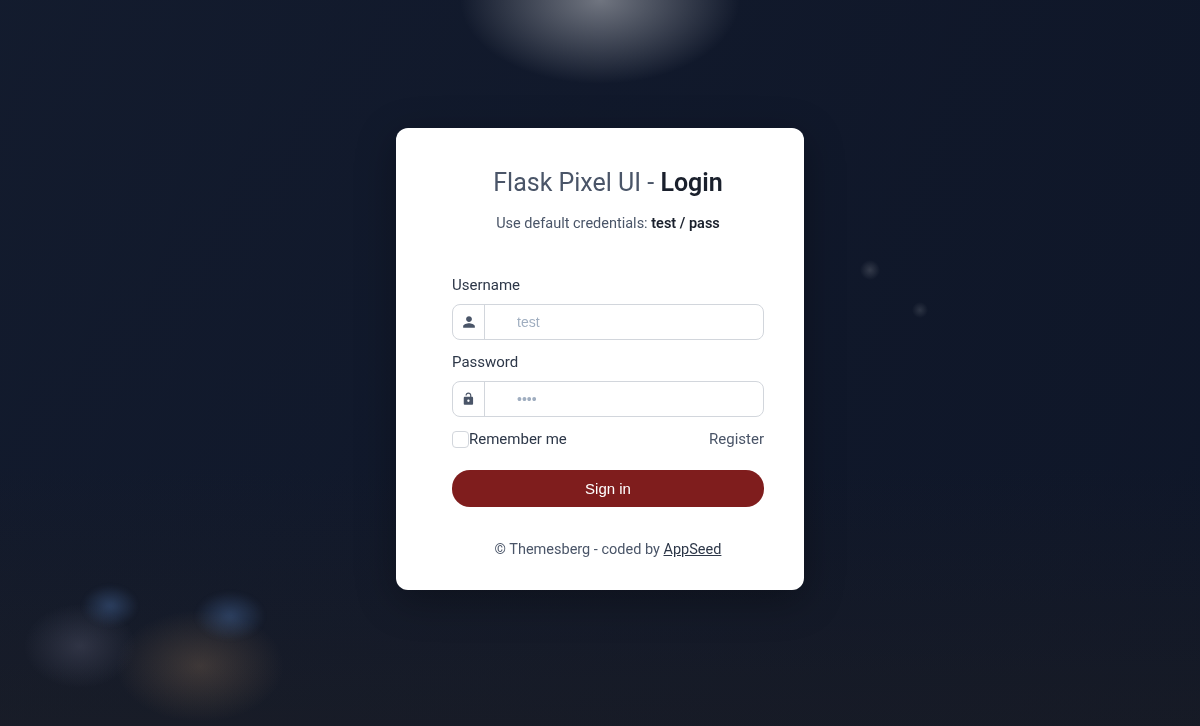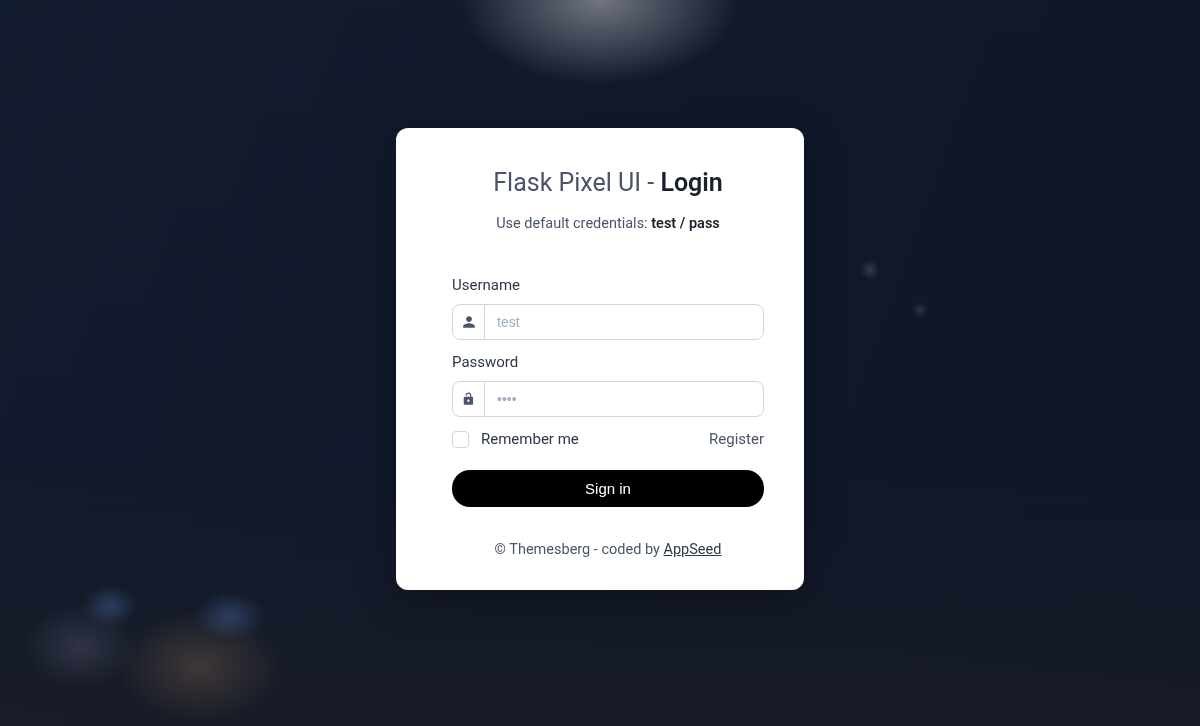--- a/index.html
+++ b/index.html
@@ -77,20 +77,21 @@
   font-size: 15px;
   color: #2d3748;
   margin-bottom: 10px;
 }
 .input-wrap {
   display: flex;
   border: 1px solid #d2d6dc;
   border-radius: 8px;
   overflow: hidden;
   height: 36px;
+  gap: 20px;
 }
 .input-icon {
   width: 32px;
   display: flex;
   align-items: center;
   justify-content: center;
   border-right: 1px solid #d2d6dc;
   color: #4a5568;
   flex-shrink: 0;
 }
@@ -107,21 +108,21 @@
 .input::placeholder { color: #a0aec0; }
 .row {
   display: flex;
   justify-content: space-between;
   align-items: center;
   margin-bottom: 22px;
 }
 .check-wrap {
   display: flex;
   align-items: center;
-  gap: 12px;
+  gap: 0;
 }
 .checkbox {
   width: 17px;
   height: 17px;
   border: 1px solid #d2d6dc;
   border-radius: 4px;
   cursor: pointer;
   background: #fff;
 }
 .check-label {
@@ -131,21 +132,21 @@
 }
 .register-link {
   font-size: 15px;
   color: #4a5568;
   text-decoration: none;
   cursor: pointer;
 }
 .submit {
   width: 100%;
   height: 37px;
-  background: #000000;
+  background: #7f1d1d;
   color: #fff;
   border: none;
   border-radius: 18px;
   font-size: 15px;
   font-weight: 500;
   cursor: pointer;
   margin-bottom: 34px;
 }
 .footer {
   text-align: center;

